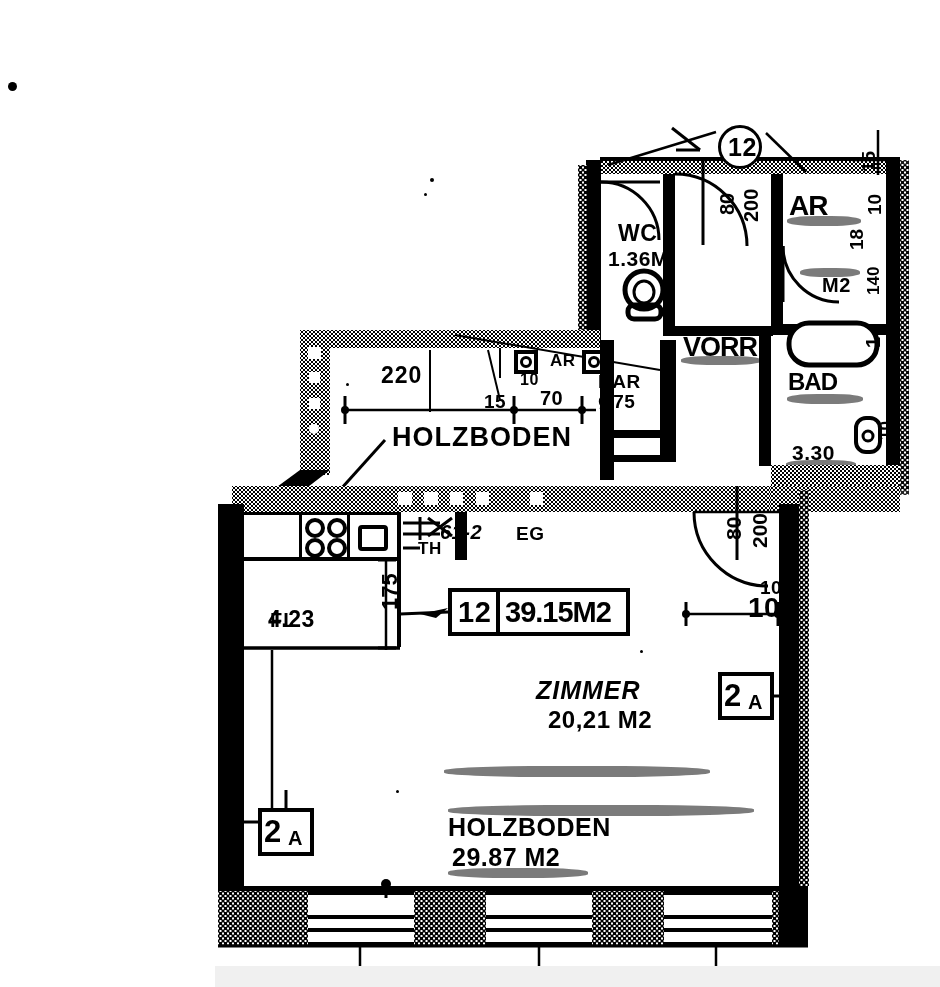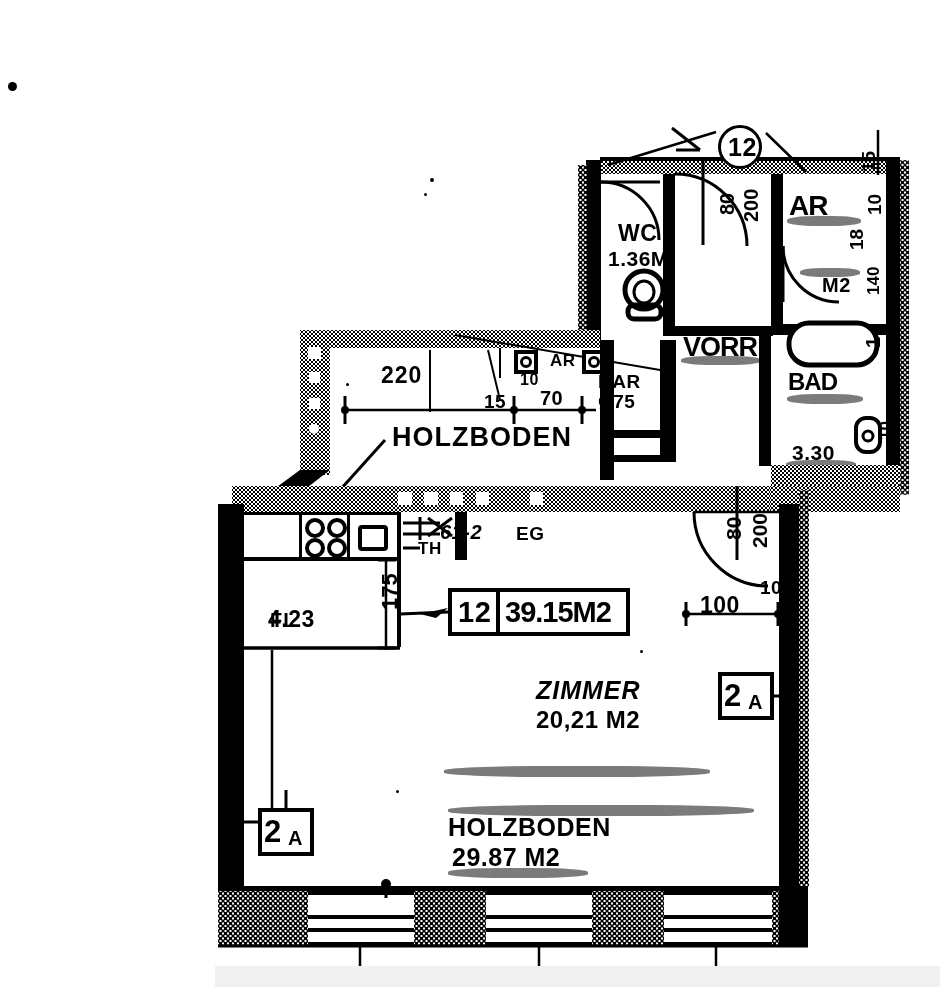--- a/index.html
+++ b/index.html
@@ -245,21 +245,21 @@
   <div class="box" style="left:448px;top:588px;width:182px;height:48px;border-width:4px;"></div>
   <div class="thin" style="left:496px;top:590px;width:4px;height:44px;"></div>
   <div class="txt" style="left:458px;top:598px;font-size:29px;">12</div>
   <div class="txt" style="left:505px;top:598px;font-size:29px;letter-spacing:-1px;">39.15M2</div>
   <svg width="940" height="987">
     <path d="M420,614 L448,608 L436,618 Z" fill="#000"></path>
     <line x1="400" y1="614" x2="448" y2="612" stroke="#000" stroke-width="3"></line>
   </svg>
 
   <div class="txt" style="left:536px;top:678px;font-size:25px;letter-spacing:1px;font-style:italic;">ZIMMER</div>
-  <div class="txt" style="left:536px;top:708px;font-size:24px;text-align:right;">20,21 M2</div>
+  <div class="txt" style="left:548px;top:708px;font-size:24px;text-align:right;">20,21 M2</div>
 
   <div class="smudge" style="left:444px;top:766px;width:266px;height:11px;"></div>
 
   <div class="smudge" style="left:448px;top:805px;width:306px;height:11px;"></div>
 
   <div class="txt" style="left:448px;top:815px;font-size:25px;">HOLZBODEN</div>
 
   <div class="txt" style="left:452px;top:845px;font-size:25px;">29.87 M2</div>
   <div class="smudge" style="left:448px;top:868px;width:140px;height:10px;"></div>
 
@@ -277,21 +277,21 @@
   </svg>
 
   <svg width="940" height="987">
     <path d="M694,512 A74,74 0 0 0 768,586" fill="none" stroke="#000" stroke-width="3"></path>
     <line x1="737" y1="486" x2="737" y2="560" stroke="#000" stroke-width="3"></line>
     <line x1="694" y1="512" x2="779" y2="512" stroke="#000" stroke-width="2.5"></line>
   </svg>
   <div class="vtxt" style="left:722px;top:540px;font-size:21px;">80</div>
   <div class="vtxt" style="left:748px;top:548px;font-size:21px;">200</div>
   <div class="txt" style="left:760px;top:578px;font-size:19px;">10</div>
-  <div class="txt" style="left:700px;top:594px;font-size:23px;">100</div>
+  <div class="txt" style="left:748px;top:594px;font-size:28px;">100</div>
   <svg width="940" height="987">
     <line x1="686" y1="614" x2="782" y2="614" stroke="#000" stroke-width="2.5"></line>
     <line x1="686" y1="602" x2="686" y2="626" stroke="#000" stroke-width="3"></line>
     <circle cx="686" cy="614" r="4" fill="#000"></circle>
     <line x1="778" y1="602" x2="778" y2="626" stroke="#000" stroke-width="3"></line>
     <circle cx="778" cy="614" r="4" fill="#000"></circle>
   </svg>
 
   <div class="wall" style="left:218px;top:886px;width:590px;height:5px;"></div>
 

